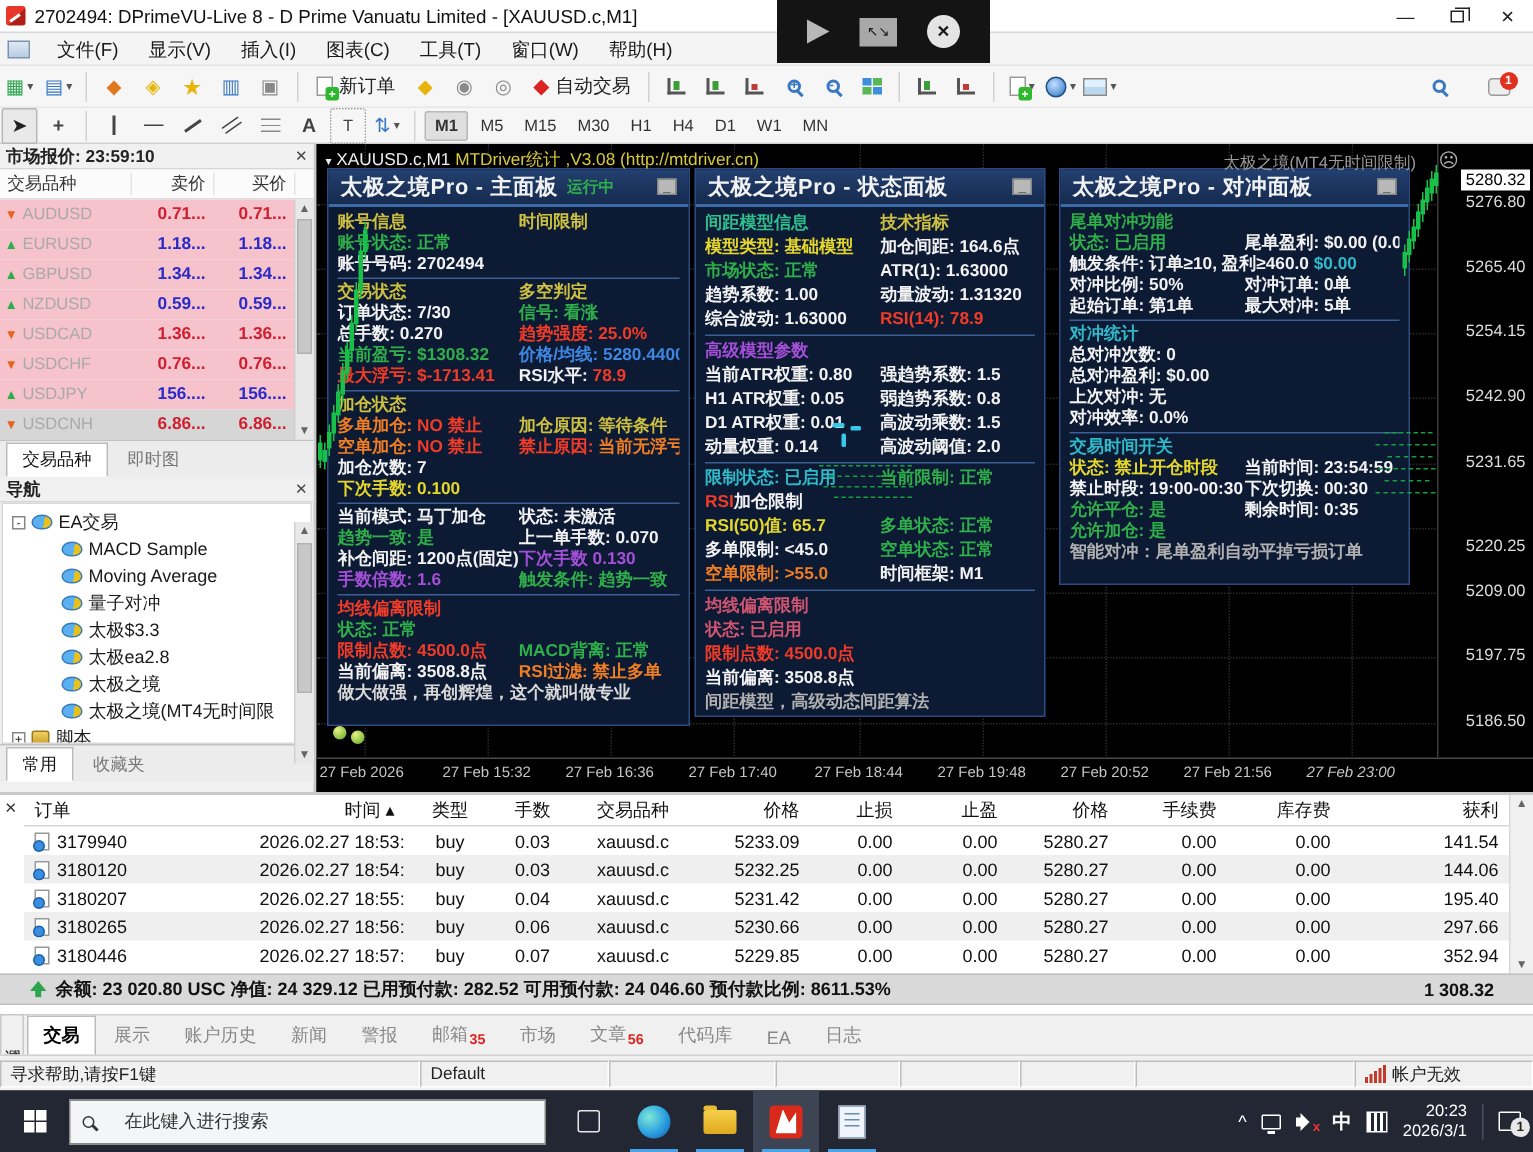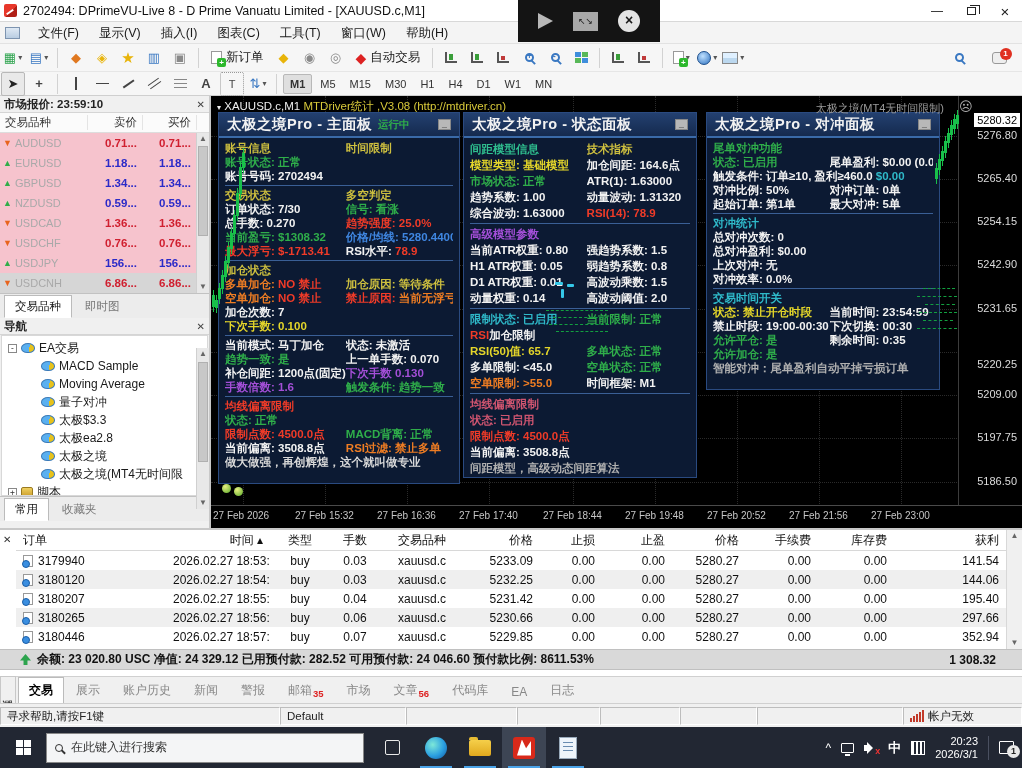--- a/index.html
+++ b/index.html
@@ -138,21 +138,21 @@
   #statusbar{left:0;top:703px;width:1022px;height:24px;background:#f0f0f0;display:flex;border-top:1px solid #d0d0d0}
   .seg{height:18px;margin-top:3px;border:1px solid;border-color:#bdbdbd #fff #fff #bdbdbd;font-size:11.5px;color:#222;display:flex;align-items:center;padding:0 6px;white-space:nowrap;overflow:hidden}
   .bars-ic{display:flex;align-items:flex-end;gap:1px;margin-right:4px}
   .bars-ic i{width:2px;background:#c23a2a}
 
   
   #taskbar{left:0;top:727px;width:1022px;height:41px;background:#222733;display:flex;align-items:center;z-index:45}
   #start-btn{width:46px;height:41px;display:flex;align-items:center;justify-content:center}
   .winflag{display:grid;grid-template-columns:7px 7px;grid-template-rows:7px 7px;gap:1px}
   .winflag i{background:#fff}
-  #tb-search{width:318px;height:30px;background:#f4f5f6;border:1px solid #888;display:flex;align-items:center;padding:0 8px;gap:8px}
+  #tb-search{width:318px;height:30px;background:#f4f5f6;border:1px solid #888;display:flex;align-items:center;padding:0 8px;gap:20px}
   #tb-search .smag{width:8px;height:8px;border:1.5px solid #333;border-radius:50%;position:relative}
   #tb-search .smag:after{content:"";position:absolute;width:5px;height:1.5px;background:#333;transform:rotate(45deg);right:-4px;bottom:-2px}
   #tb-search span{font-size:12px;color:#333}
   .tb-app{width:44px;height:41px;display:flex;align-items:center;justify-content:center;position:relative}
   .tb-app.active{background:#3d4554}
   .applight{position:absolute;bottom:0;left:6px;right:6px;height:2px;background:#4aa3e8}
   .taskview-ic{width:15px;height:15px;border:1.5px solid #e8e8e8;border-radius:2px;position:relative}
   .edge-ic{width:22px;height:22px;border-radius:50%;background:radial-gradient(circle at 35% 35%,#7de8d8,#2b9fe0 55%,#1156a0)}
   .expl-ic{width:22px;height:16px;background:linear-gradient(#f5cf4a,#e0a81e);border-radius:2px;position:relative}
   .expl-ic:before{content:"";position:absolute;top:-3px;left:0;width:9px;height:3px;background:#e7bc33;border-radius:2px 2px 0 0}
@@ -600,21 +600,21 @@
     </div>
   <div id="taxis">
       <div class="tlab" style="left: 2px;">27 Feb 2026</div>
       <div class="tlab" style="left: 84px;">27 Feb 15:32</div>
       <div class="tlab" style="left: 166px;">27 Feb 16:36</div>
       <div class="tlab" style="left: 248px;">27 Feb 17:40</div>
       <div class="tlab" style="left: 332px;">27 Feb 18:44</div>
       <div class="tlab" style="left: 414px;">27 Feb 19:48</div>
       <div class="tlab" style="left: 496px;">27 Feb 20:52</div>
       <div class="tlab" style="left: 578px;">27 Feb 21:56</div>
-      <div class="tlab" style="left: 660px;">27 Feb 23:00</div>
+      <div class="tlab" style="left: 660px; font-style: italic;">27 Feb 23:00</div>
     </div>
 </div>
 
 <div id="panel-layer">
     <div class="panel abs" style="left: 218px; top: 112px; width: 242px; height: 372px;">
       <div class="panel-title">
         <span class="pt">太极之境Pro - 主面板</span>
         <span class="ptb">运行中</span>
         <div class="pt-btn">_</div>
       </div>

